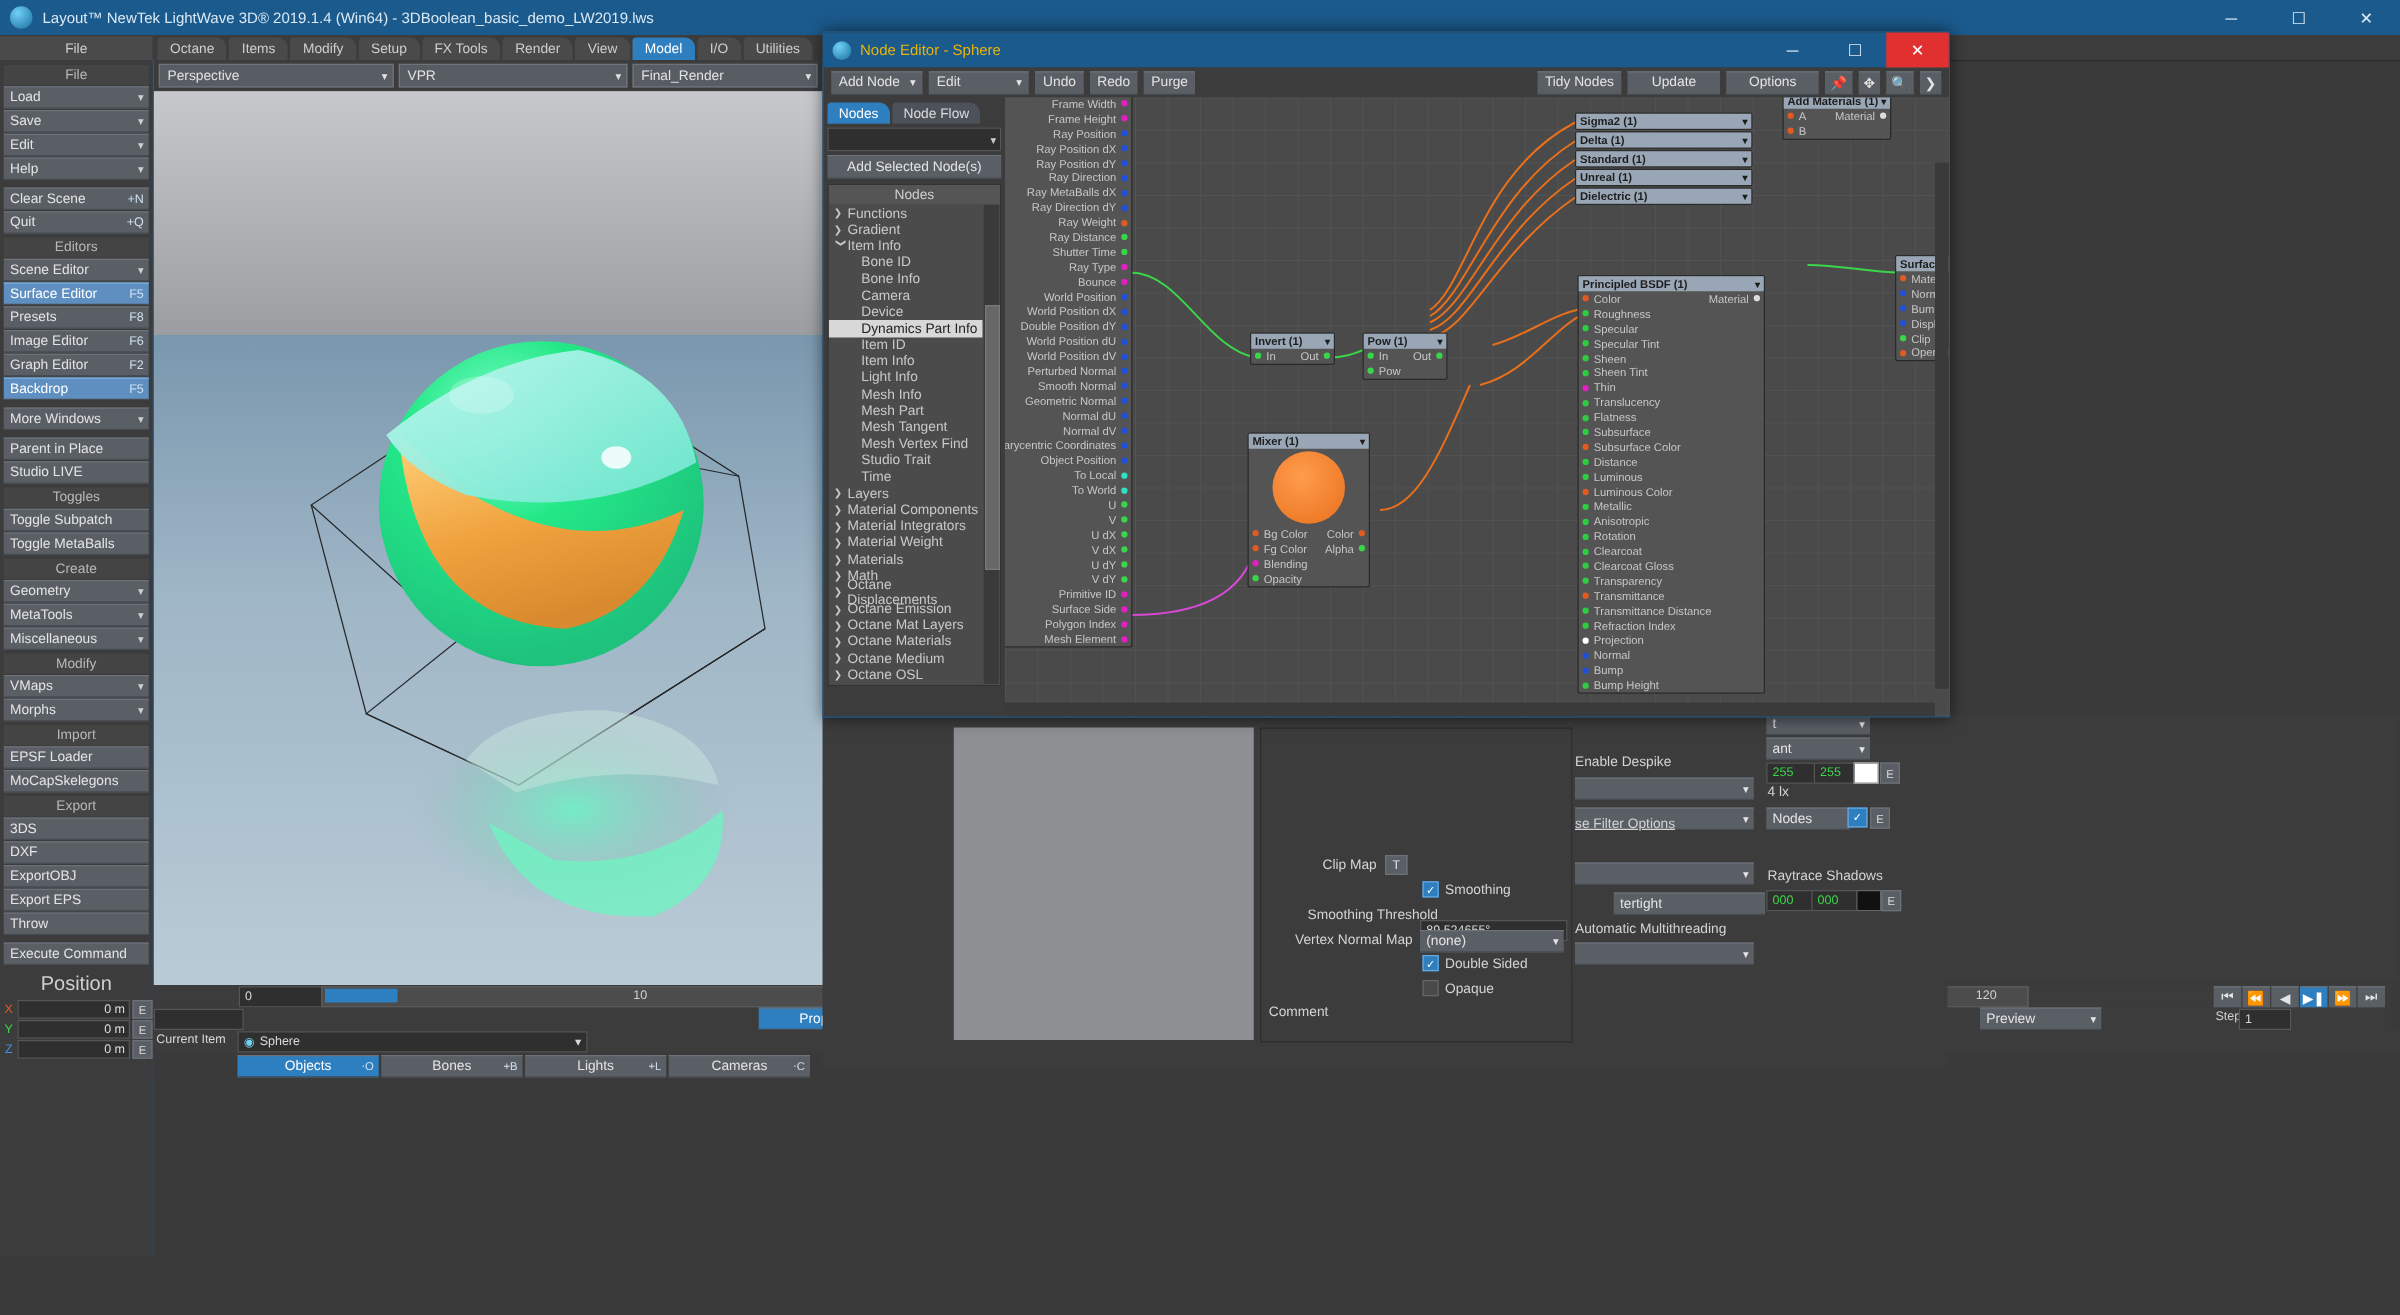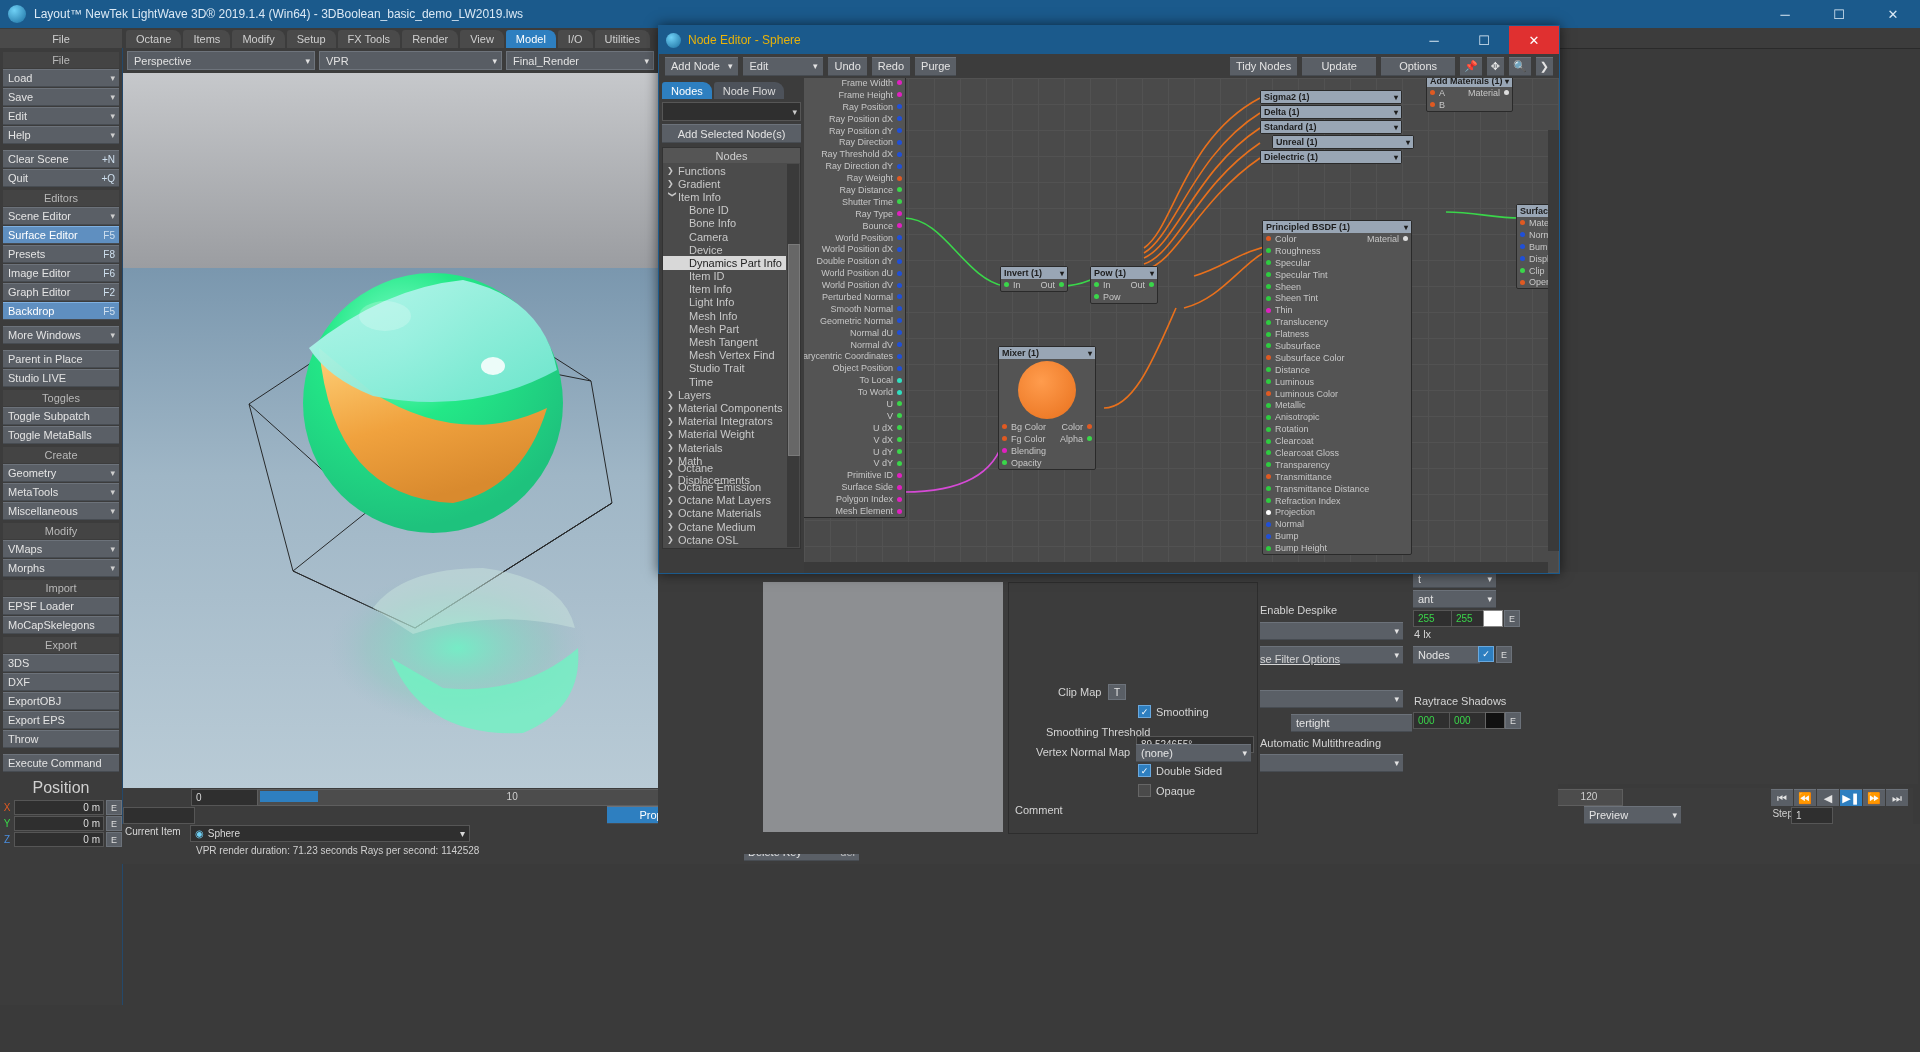--- a/index.html
+++ b/index.html
@@ -394,29 +394,20 @@
           <span>Lights</span>
           <span style="position:absolute;right:4px;font-size:9px;color:#cfe0ef;">+L</span>
         </div>
         <div class="btn" style="width: 113px; margin-right: 2px; position: relative;">
           <span>Cameras</span>
           <span style="position:absolute;right:4px;font-size:9px;color:#cfe0ef;">⋅C</span>
         </div>
       </div>
   </div>
 
-  <div class="botbar" style="left:0;top:842px;width:1920px;height:22px;">
-    <div style="position:absolute;left:4px;top:3px;font-size:10px;color:#d0d0d0;">Grid:</div>
-    <div style="position:absolute;left:40px;top:3px;font-size:10px;color:#d0d0d0;">200 mm</div>
-    <div style="position:absolute;left:196px;top:3px;font-size:10px;color:#d0d0d0;">VPR render duration: 71.23 seconds  Rays per second: 1142528</div>
-    <div style="position:absolute;left:744px;top:1px;width:115px;height:16px;" class="btn">
-      <span style="margin-right:auto;padding-left:4px;">Delete Key</span>
-      <span style="padding-right:4px;color:#bfbfbf;">del</span>
-    </div>
-  </div>
 
   <div style="position:absolute;left:0;top:776px;width:122px;height:88px;background:#3c3c3c;">
     <div style="text-align:center;font-size:16px;color:#d0d0d0;padding-top:3px;">Position</div>
     <div id="axes" style="margin-top:3px;">
         <div style="display: flex; align-items: center; height: 15px; margin: 1px 0px;">
           <span style="width:14px;text-align:center;color:#e05a22;font-size:10px;">X</span>
           <span style="flex:1;background:#2f2f2f;border:1px solid #565656;height:13px;font-size:10px;color:#ddd;display:flex;align-items:center;justify-content:flex-end;padding-right:3px;">0 m</span>
           <span style="width:14px;height:13px;background:#5a5f66;border:1px solid #6c727a;font-size:9px;color:#ddd;display:flex;align-items:center;justify-content:center;margin-left:2px;">E</span>
         </div>
         <div style="display: flex; align-items: center; height: 15px; margin: 1px 0px;">
@@ -726,21 +717,21 @@
               </div>
               <div class="prow r">
                 <span>Ray Position dY</span>
                 <span class="dot rr" style="background:#2050d8;"></span>
               </div>
               <div class="prow r">
                 <span>Ray Direction</span>
                 <span class="dot rr" style="background:#2050d8;"></span>
               </div>
               <div class="prow r">
-                <span>Ray Threshold dX</span>
+                <span>Ray MetaBalls dX</span>
                 <span class="dot rr" style="background:#2050d8;"></span>
               </div>
               <div class="prow r">
                 <span>Ray Direction dY</span>
                 <span class="dot rr" style="background:#2050d8;"></span>
               </div>
               <div class="prow r">
                 <span>Ray Weight</span>
                 <span class="dot rr" style="background:#e05a22;"></span>
               </div>
@@ -870,21 +861,21 @@
             <span>Delta (1)</span>
             <span class="cv">▾</span>
           </div>
         </div>
         <div class="node" style="left:456px;top:42px;width:140px;">
           <div class="hdr">
             <span>Standard (1)</span>
             <span class="cv">▾</span>
           </div>
         </div>
-        <div class="node" style="left:456px;top:57px;width:140px;margin-left:12px;">
+        <div class="node" style="left:456px;top:57px;width:140px;">
           <div class="hdr">
             <span>Unreal (1)</span>
             <span class="cv">▾</span>
           </div>
         </div>
         <div class="node" style="left:456px;top:72px;width:140px;">
           <div class="hdr">
             <span>Dielectric (1)</span>
             <span class="cv">▾</span>
           </div>

